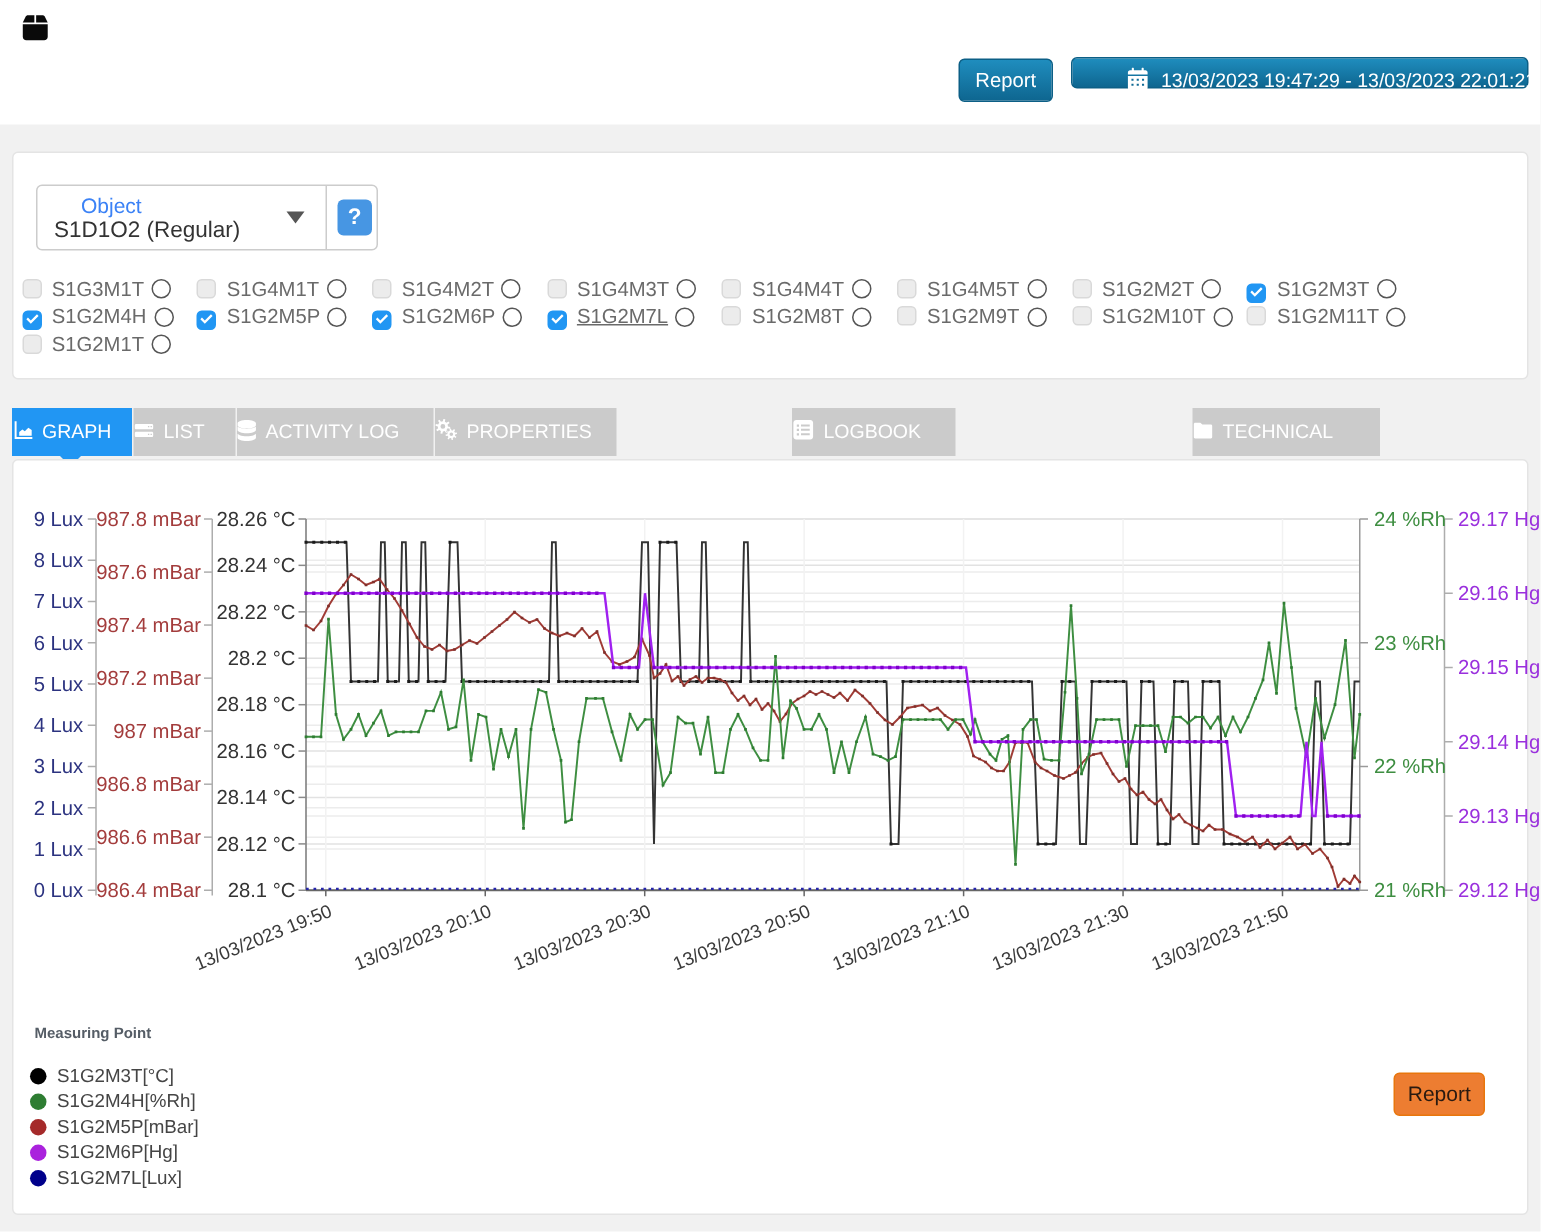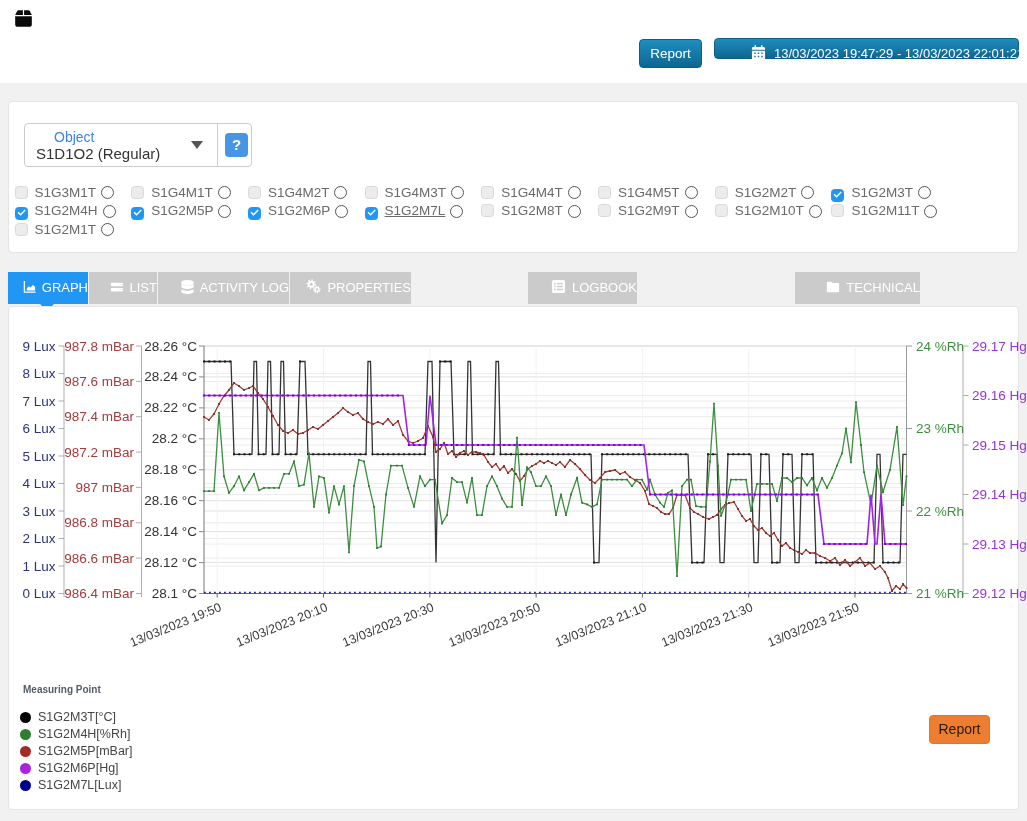--- a/index.html
+++ b/index.html
@@ -23,21 +23,21 @@
  border-radius:4px;color:#fff;font-size:15px;font-weight:bold;text-align:center;line-height:24px;}
 .cell{position:absolute;height:14px;white-space:nowrap;font-size:13.5px;color:#6a6a6a;}
 .cb{display:inline-block;vertical-align:-2px;width:13px;height:13px;border-radius:3.5px;
  background:#ececec;border:1px solid #d9d9d9;box-sizing:border-box;text-align:center;line-height:10px;}
 .cb.on{background:#2196f3;border-color:#2196f3;}
 .cblab{margin-left:7px;margin-right:5px;}
 .radio{display:inline-block;vertical-align:-2.5px;width:13px;height:13px;border-radius:50%;
  border:1.5px solid #555;box-sizing:border-box;background:#fff;}
 #tabs{position:absolute;left:0;top:272px;width:1027px;height:32px;}
 .tab{position:absolute;top:0;height:32px;background:#cbcbcb;color:#fff;font-size:13px;
- text-align:right;line-height:32px;box-sizing:border-box;white-space:nowrap;}
+ text-align:left;line-height:32px;box-sizing:border-box;white-space:nowrap;}
 .tab svg{vertical-align:-2px;margin-right:6px;}
 .tab.active{background:#2196f3;}
 #tabcaret{position:absolute;left:40px;top:304px;width:0;height:0;border-left:7px solid transparent;
  border-right:7px solid transparent;border-top:7px solid #2196f3;}
 #card2{position:absolute;left:8px;top:306px;width:1011px;height:504px;background:#fff;
  border:1px solid #e4e4e4;border-radius:4px;box-sizing:border-box;}
 #mptitle{position:absolute;left:23px;top:684px;font-size:10px;font-weight:bold;color:#555d66;}
 .leg{position:absolute;left:20px;height:14px;font-size:12.5px;color:#454545;white-space:nowrap;}
 .leg .dot{display:inline-block;width:11px;height:11px;border-radius:50%;margin-right:7px;vertical-align:-2px;}
 #revert{position:absolute;left:929px;top:715px;width:61px;height:29px;background:#ed7d31;

